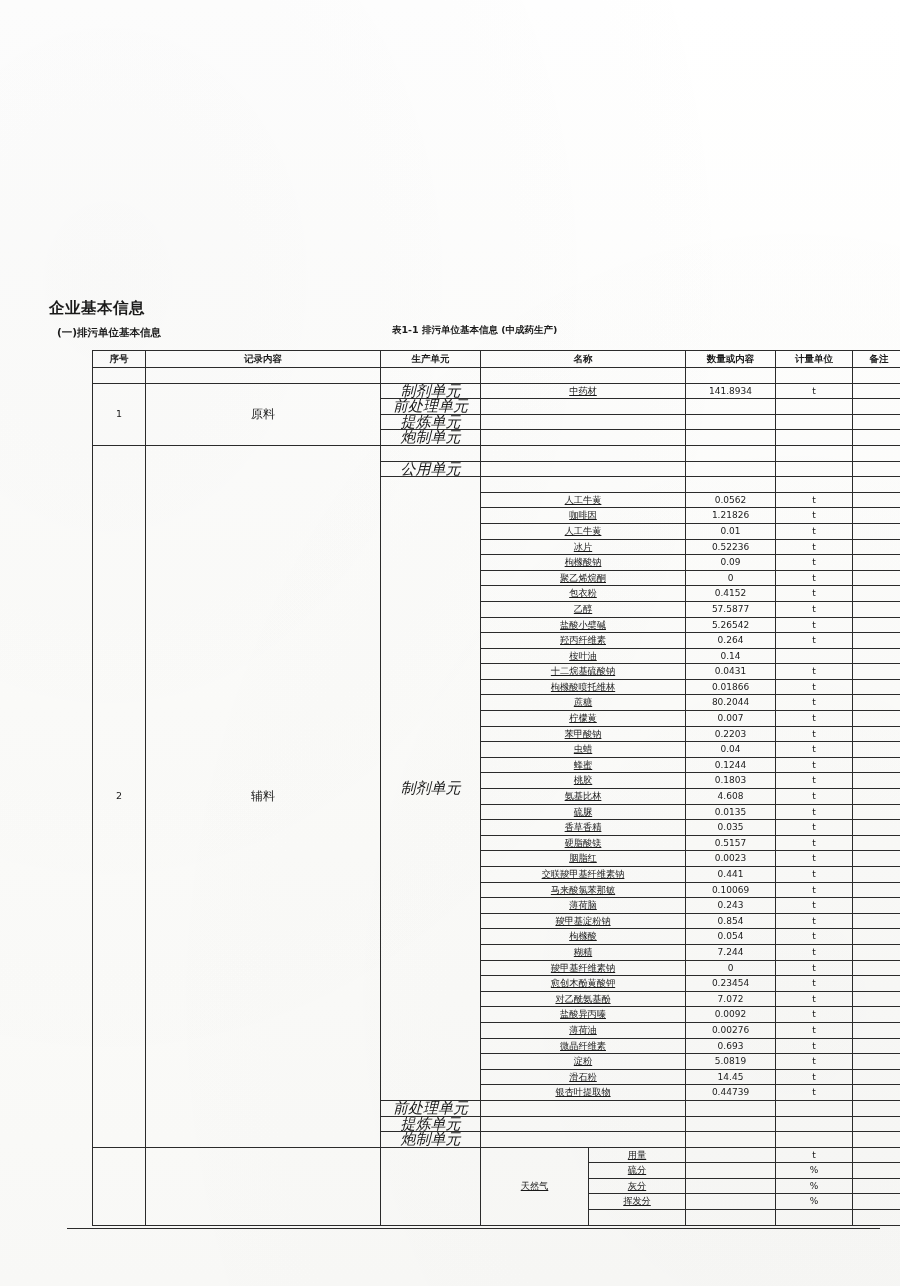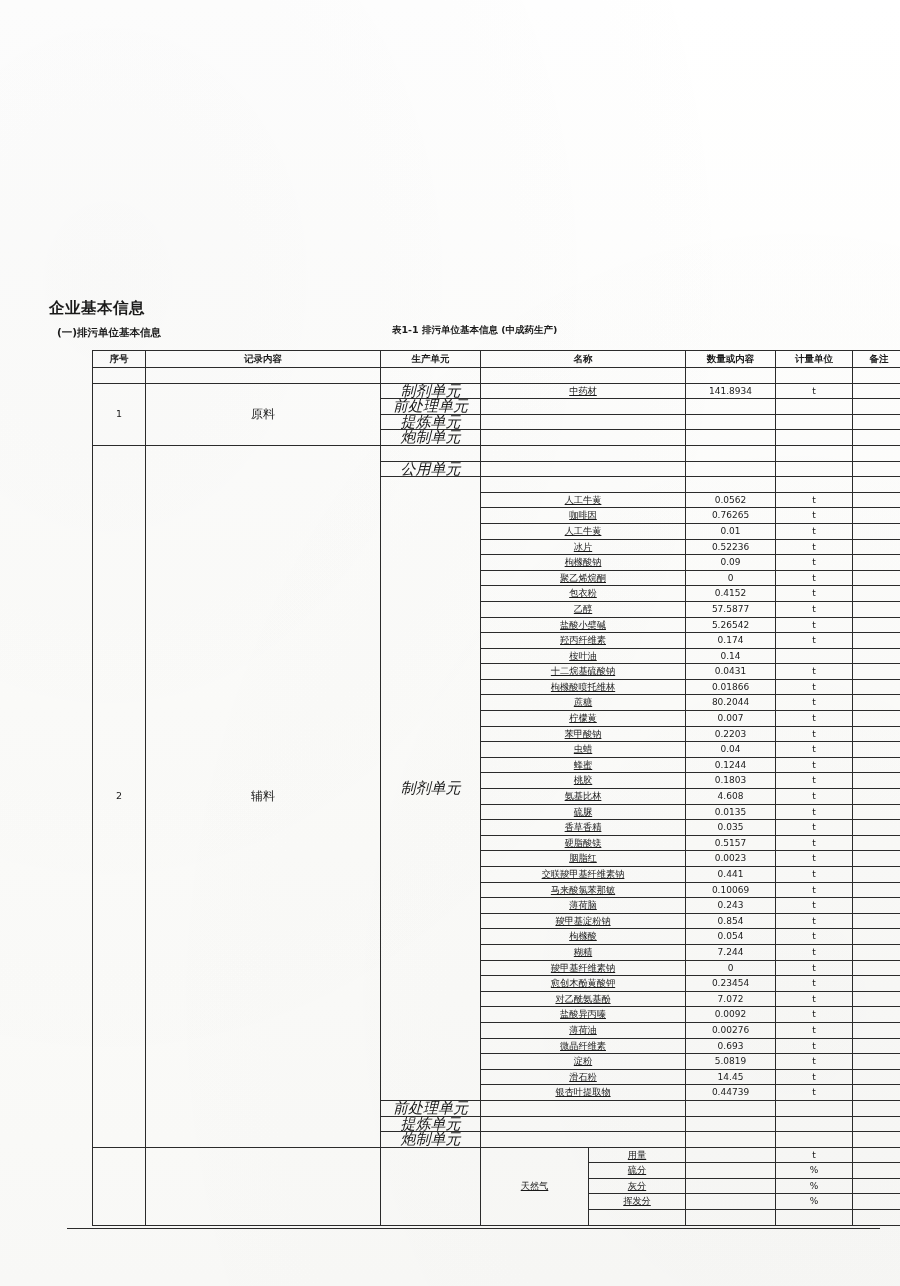--- a/index.html
+++ b/index.html
@@ -181,21 +181,21 @@
             <td></td>
           </tr>
           <tr>
             <td class="nm" colspan="2">人工牛黄</td>
             <td class="num">0.0562</td>
             <td class="unit">t</td>
             <td></td>
           </tr>
           <tr>
             <td class="nm" colspan="2">咖啡因</td>
-            <td class="num">0.76265</td>
+            <td class="num">1.21826</td>
             <td class="unit">t</td>
             <td></td>
           </tr>
           <tr>
             <td class="nm" colspan="2">人工牛黄</td>
             <td class="num">0.01</td>
             <td class="unit">t</td>
             <td></td>
           </tr>
           <tr>
@@ -229,21 +229,21 @@
             <td></td>
           </tr>
           <tr>
             <td class="nm" colspan="2">盐酸小檗碱</td>
             <td class="num">5.26542</td>
             <td class="unit">t</td>
             <td></td>
           </tr>
           <tr>
             <td class="nm" colspan="2">羟丙纤维素</td>
-            <td class="num">0.174</td>
+            <td class="num">0.264</td>
             <td class="unit">t</td>
             <td></td>
           </tr>
           <tr>
             <td class="nm" colspan="2">桉叶油</td>
             <td class="num">0.14</td>
             <td class="unit"></td>
             <td></td>
           </tr>
           <tr>

